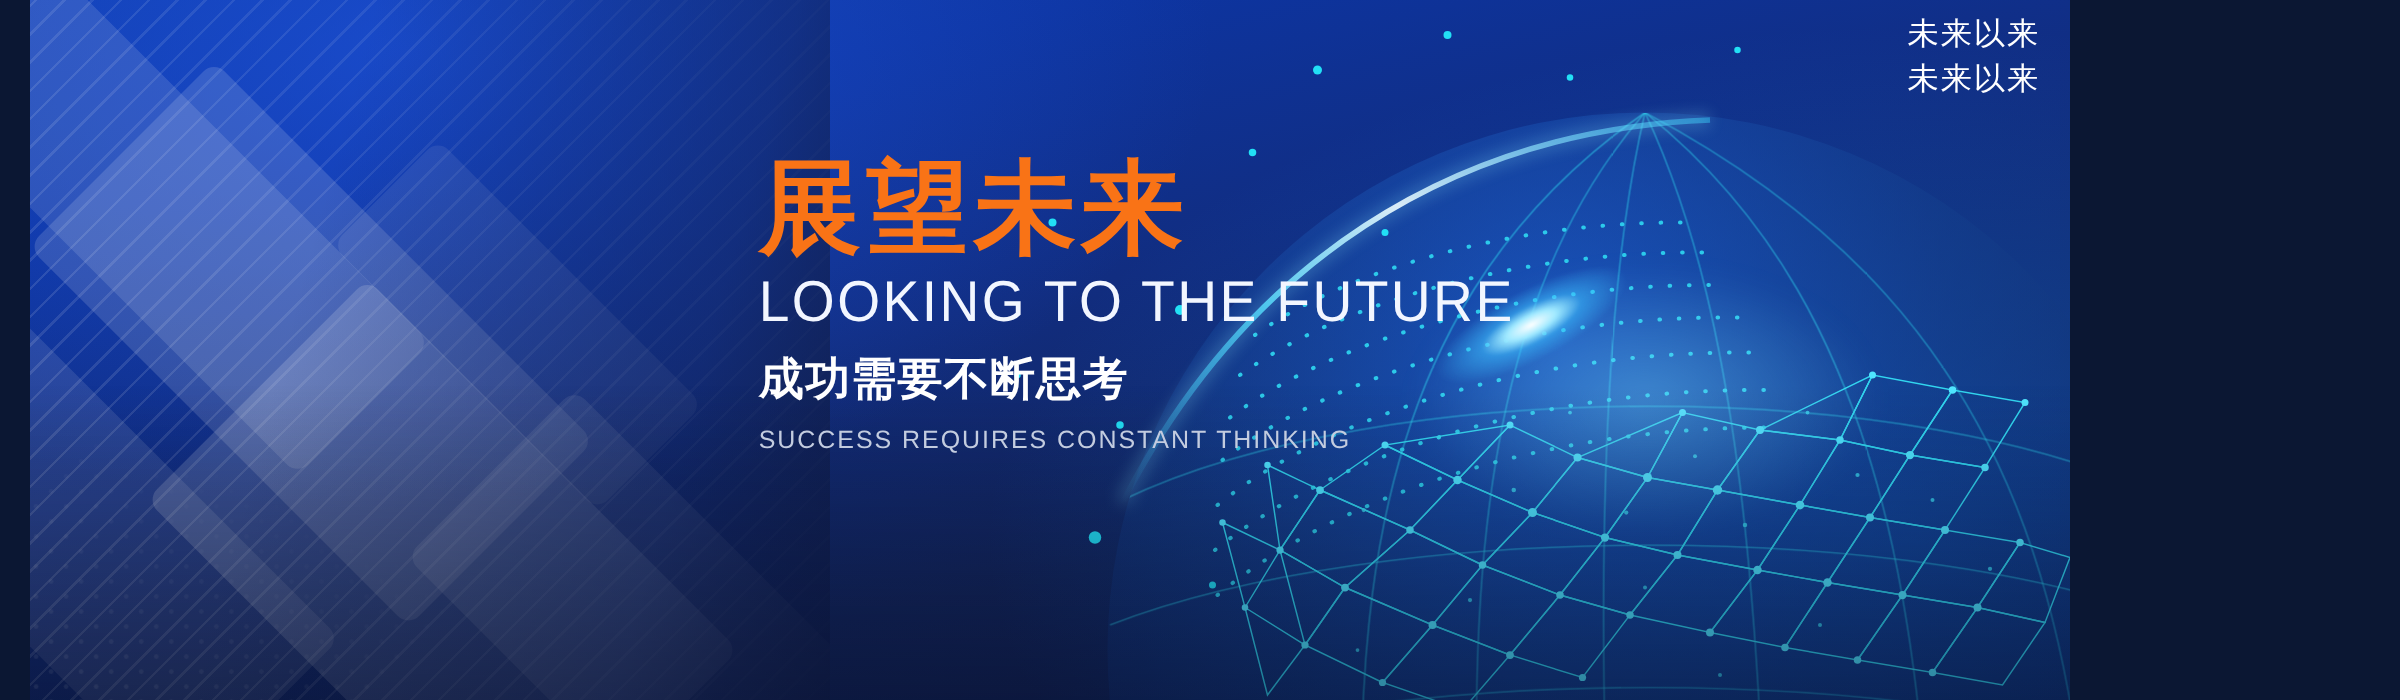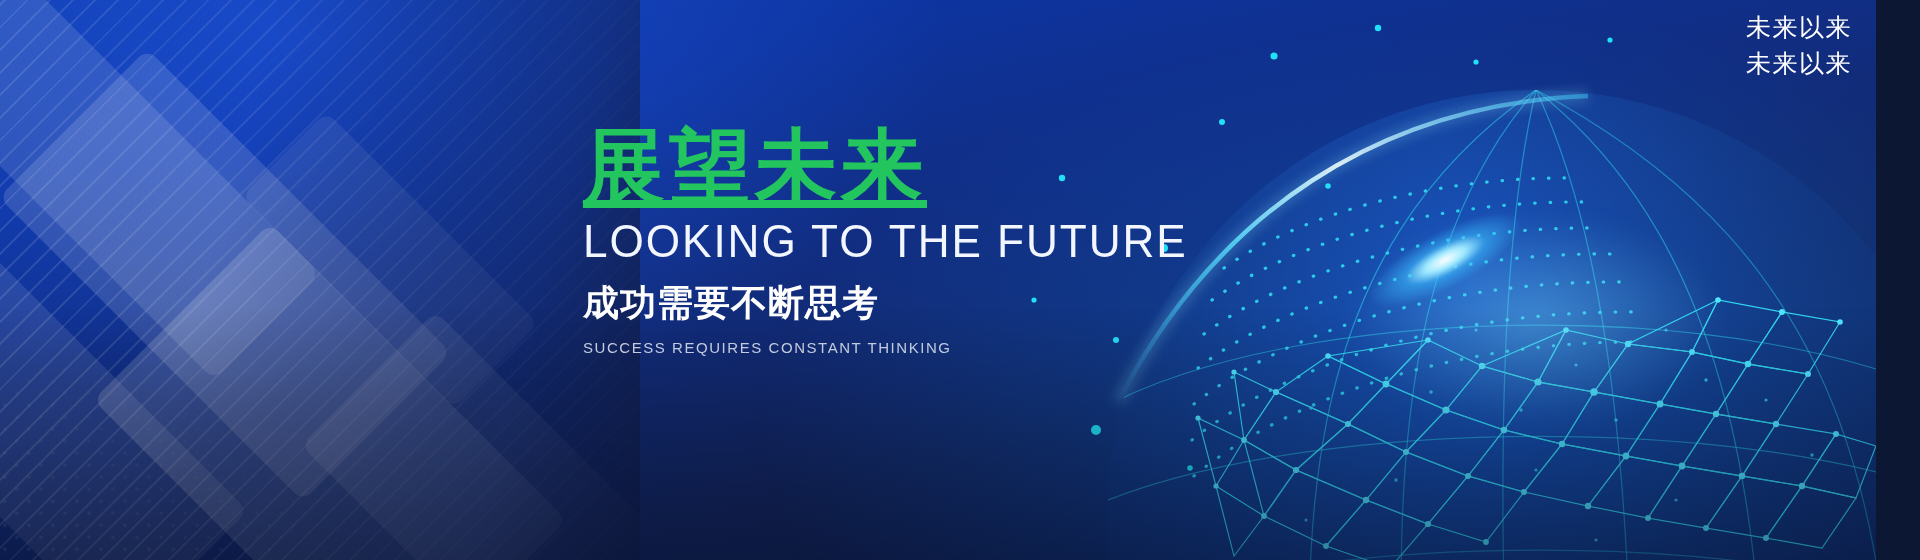--- a/index.html
+++ b/index.html
@@ -1,22 +1,23 @@
 <!DOCTYPE html>
 <html><head>
 <meta charset="utf-8">
 <style>
   html,body{margin:0;padding:0;background:#0b1733;}
   #banner{
-    position:relative;width:1876px;height:560px;overflow:hidden;
+    position:relative;width:1632px;height:560px;overflow:hidden;
     font-family:"Liberation Sans","DejaVu Sans",sans-serif;
     background:
       radial-gradient(ellipse 1100px 620px at 1450px 420px, rgba(13,86,200,.55) 0%, rgba(13,72,170,0) 62%),
       radial-gradient(ellipse 900px 520px at 250px 60px, rgba(22,70,205,.55) 0%, rgba(18,58,170,0) 65%),
       linear-gradient(170deg,#0f3ca8 0%,#0e36a0 22%,#11307f 46%,#122ココ 46%,#122451 72%,#101c44 100%);
+    margin-left: 24px;
   }
   
   #basegrad{position:absolute;inset:0;
     background:linear-gradient(168deg,#0f3cab 0%,#0d34a0 20%,#112d80 45%,#13255a 70%,#101c44 100%);}
   #glowA{position:absolute;inset:0;
     background:radial-gradient(ellipse 980px 560px at 300px 40px, rgba(32,86,225,.60), rgba(32,86,225,0) 66%);}
   #glowB{position:absolute;inset:0;
     background:radial-gradient(ellipse 1150px 640px at 1500px 430px, rgba(14,108,230,.50), rgba(14,108,230,0) 64%);}
   #vignette{position:absolute;inset:0;
     background:linear-gradient(to bottom, rgba(0,0,0,0) 55%, rgba(5,12,38,.45) 100%);}
@@ -52,28 +53,28 @@
   #globe{position:absolute;right:0;top:0;width:900px;height:560px;overflow:hidden;}
   .flare{position:absolute;left:384px;top:232px;width:170px;height:56px;
     background:radial-gradient(ellipse closest-side, #ffffff 0%, #9fe9ff 26%, rgba(60,190,255,.55) 52%, rgba(40,150,255,0) 100%);
     transform:rotate(-28deg);filter:blur(1px);}
   .flarebig{position:absolute;left:300px;top:170px;width:520px;height:300px;
     background:radial-gradient(ellipse closest-side, rgba(120,220,255,.40) 0%, rgba(40,150,255,0) 72%);
     filter:blur(10px);}
 
   
   #copy{position:absolute;left:583px;top:126px;width:700px;}
-  .h1{color:#22c55e;font-size:82px;font-weight:700;letter-spacing:4px;line-height:1;
-      margin:0 0 10px 0;white-space:nowrap;text-decoration:underline;}
+  .h1{color:#f97316;font-size:82px;font-weight:700;letter-spacing:4px;line-height:1;
+      margin:0 0 10px 0;white-space:nowrap;}
   .h2{color:#f2f6ff;font-size:46px;font-weight:300;letter-spacing:2px;line-height:1;
       margin:0 0 16px 0;white-space:nowrap;
       font-family:"Liberation Sans Narrow","Liberation Sans",sans-serif;
       transform:scaleX(.96);transform-origin:left center;}
   .h3{color:#ffffff;font-size:36px;font-weight:700;line-height:1.28;letter-spacing:1px;margin:0;}
-  .cap{color:#c3ccdf;font-size:15px;font-weight:400;letter-spacing:1.55px;line-height:1.85;
+  .cap{color:#c3ccdf;font-size:20px;font-weight:400;letter-spacing:1.55px;line-height:1.85;
        margin:8px 0 0 0;}
 
   
   #corner{position:absolute;right:24px;top:10px;text-align:right;
     color:#ffffff;font-size:25px;font-weight:400;line-height:1.42;letter-spacing:1.5px;}
 </style>
 </head>
 <body>
 
 <div id="banner">

